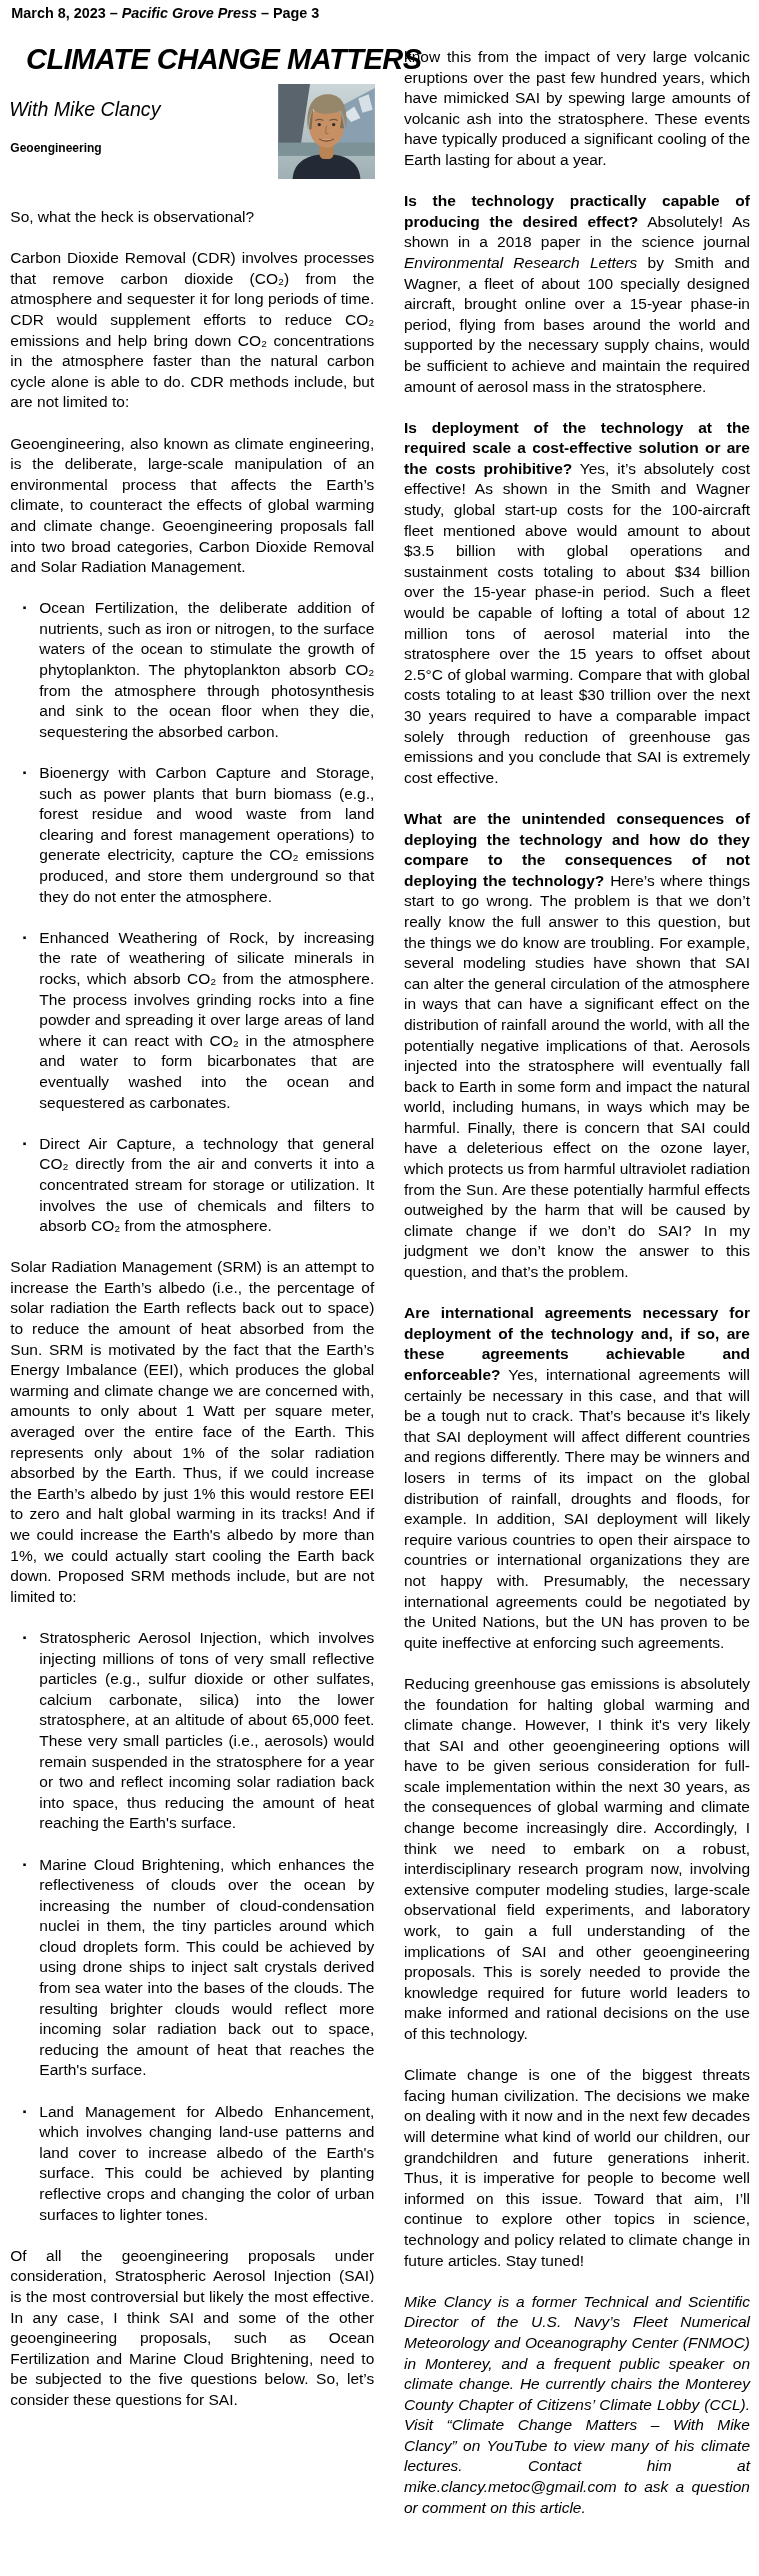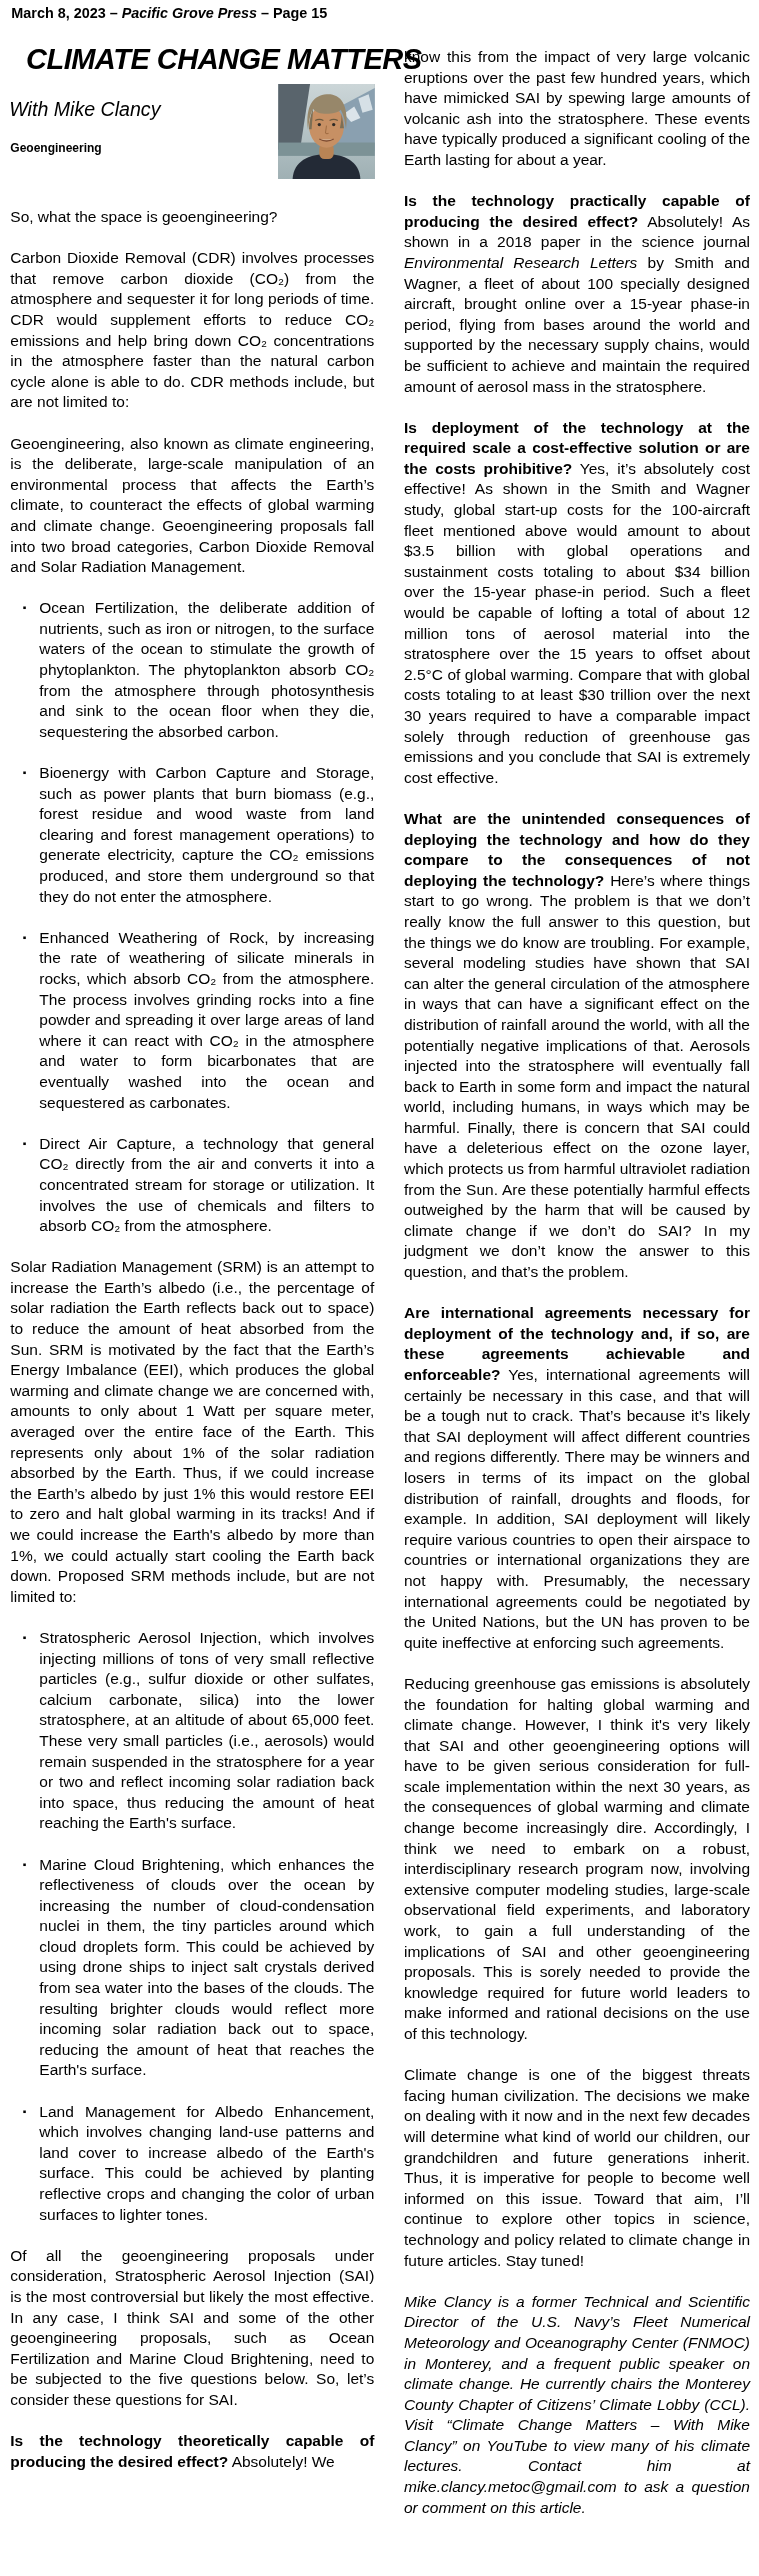--- a/index.html
+++ b/index.html
@@ -44,21 +44,21 @@
   }
   .btext{flex:1;text-align:justify;}
   .b{font-weight:bold;text-align:right;}
   .i{font-style:italic;}
 </style>
 </head>
 <body>
 
 <div class="page">
 
-  <div class="dateline"><span class="b">March 8, 2023 – </span><span class="b i">Pacific Grove Press</span><span class="b"> – Page 15</span></div>
+  <div class="dateline"><span class="b">March 8, 2023 – </span><span class="b i">Pacific Grove Press</span><span class="b"> – Page 3</span></div>
 
   <h1 class="title">CLIMATE CHANGE MATTERS</h1>
 
   <div class="byline">With Mike Clancy</div>
 
   <div class="kicker">Geoengineering</div>
 
   <div class="photo">
     <svg viewBox="0 0 188 185" xmlns="http://www.w3.org/2000/svg">
       <defs>
@@ -83,21 +83,21 @@
       <circle cx="108" cy="79" r="3.2" fill="#2e2a26"></circle>
       <path d="M72,71 Q80,67 88,71" stroke="#6b5a40" stroke-width="2.5" fill="none"></path>
       <path d="M100,71 Q108,67 116,71" stroke="#6b5a40" stroke-width="2.5" fill="none"></path>
       <path d="M94,81 L92,95 Q94,98 98,96" stroke="#a06c42" stroke-width="2" fill="none"></path>
       <path d="M80,107 Q94,115 108,107" stroke="#7c4a30" stroke-width="2.5" fill="none"></path>
       <path d="M82,107 Q94,112 106,107" fill="#d9c5b2" opacity="0.5"></path>
     </svg>
   </div>
 
   <div class="col col-left">
-      <p class="para"><span>So, what the space is geoengineering?</span></p>
+      <p class="para"><span>So, what the heck is observational?</span></p>
       <p class="para"><span>Carbon Dioxide Removal (CDR) involves processes that remove carbon dioxide (CO₂) from the atmosphere and sequester it for long periods of time.  CDR would supplement efforts to reduce CO₂ emissions and help bring down CO₂ concentrations in the atmosphere faster than the natural carbon cycle alone is able to do.  CDR methods include, but are not limited to:</span></p>
       <p class="para"><span>Geoengineering, also known as climate engineering, is the deliberate, large-scale manipulation of an environmental process that affects the Earth’s climate, to counteract the effects of global warming and climate change.  Geoengineering proposals fall into two broad categories, Carbon Dioxide Removal and Solar Radiation Management.</span></p>
       <div class="bullet">
         <span class="marker">▪</span>
         <div class="btext"><span>Ocean Fertilization, the deliberate addition of nutrients, such as iron or nitrogen, to the surface waters of the ocean to stimulate the growth of phytoplankton. The phytoplankton absorb CO₂ from the atmosphere through photosynthesis and sink to the ocean floor when they die, sequestering the absorbed carbon.</span></div>
       </div>
       <div class="bullet">
         <span class="marker">▪</span>
         <div class="btext"><span>Bioenergy with Carbon Capture and Storage, such as power plants that burn biomass (e.g., forest residue and wood waste from land clearing and forest management operations) to generate electricity, capture the CO₂ emissions produced, and store them underground so that they do not enter the atmosphere.</span></div>
       </div>
@@ -116,21 +116,20 @@
       </div>
       <div class="bullet">
         <span class="marker">▪</span>
         <div class="btext"><span>Marine Cloud Brightening, which enhances the reflectiveness of clouds over the ocean by increasing the number of cloud-condensation nuclei in them, the tiny particles around which cloud droplets form. This could be achieved by using drone ships to inject salt crystals derived from sea water into the bases of the clouds. The resulting brighter clouds would reflect more incoming solar radiation back out to space, reducing the amount of heat that reaches the Earth's surface.</span></div>
       </div>
       <div class="bullet">
         <span class="marker">▪</span>
         <div class="btext"><span>Land Management for Albedo Enhancement, which involves changing land-use patterns and land cover to increase albedo of the Earth's surface. This could be achieved by planting reflective crops and changing the color of urban surfaces to lighter tones.</span></div>
       </div>
       <p class="para"><span>Of all the geoengineering proposals under consideration, Stratospheric Aerosol Injection (SAI) is the most controversial but likely the most effective.  In any case, I think SAI and some of the other geoengineering proposals, such as Ocean Fertilization and Marine Cloud Brightening, need to be subjected to the five questions below.  So, let’s consider these questions for SAI.</span></p>
-      <p class="para"><span class="b">Is the technology theoretically capable of producing the desired effect?</span><span>  Absolutely!  We</span></p>
     </div>
 
   <div class="col col-right">
       <p class="para"><span>know this from the impact of very large volcanic eruptions over the past few hundred years, which have mimicked SAI by spewing large amounts of volcanic ash into the stratosphere.  These events have typically produced a significant cooling of the Earth lasting for about a year.</span></p>
       <p class="para"><span class="b">Is the technology practically capable of producing the desired effect?</span><span>  Absolutely!  As shown in a 2018 paper in the science journal </span><span class="i">Environmental Research Letters</span><span> by Smith and Wagner, a fleet of about 100 specially designed aircraft, brought online over a 15-year phase-in period, flying from bases around the world and supported by the necessary supply chains, would be sufficient to achieve and maintain the required amount of aerosol mass in the stratosphere.</span></p>
       <p class="para"><span class="b">Is deployment of the technology at the required scale a cost-effective solution or are the costs prohibitive?</span><span>  Yes, it’s absolutely cost effective!  As shown in the Smith and Wagner study, global start-up costs for the 100-aircraft fleet mentioned above would amount to about $3.5 billion with global operations and sustainment costs totaling to about $34 billion over the 15-year phase-in period.  Such a fleet would be capable of lofting a total of about 12 million tons of aerosol material into the stratosphere over the 15 years to offset about 2.5°C of global warming.  Compare that with global costs totaling to at least $30 trillion over the next 30 years required to have a comparable impact solely through reduction of greenhouse gas emissions and you conclude that SAI is extremely cost effective.</span></p>
       <p class="para"><span class="b">What are the unintended consequences of deploying the technology and how do they compare to the consequences of not deploying the technology?</span><span>  Here’s where things start to go wrong.  The problem is that we don’t really know the full answer to this question, but the things we do know are troubling.  For example, several modeling studies have shown that SAI can alter the general circulation of the atmosphere in ways that can have a significant effect on the distribution of rainfall around the world, with all the potentially negative implications of that.  Aerosols injected into the stratosphere will eventually fall back to Earth in some form and impact the natural world, including humans, in ways which may be harmful.  Finally, there is concern that SAI could have a deleterious effect on the ozone layer, which protects us from harmful ultraviolet radiation from the Sun.  Are these potentially harmful effects outweighed by the harm that will be caused by climate change if we don’t do SAI?  In my judgment we don’t know the answer to this question, and that’s the problem.</span></p>
       <p class="para"><span class="b">Are international agreements necessary for deployment of the technology and, if so, are these agreements achievable and enforceable?</span><span>  Yes, international agreements will certainly be necessary in this case, and that will be a tough nut to crack.  That’s because it’s likely that SAI deployment will affect different countries and regions differently.  There may be winners and losers in terms of its impact on the global distribution of rainfall, droughts and floods, for example.  In addition, SAI deployment will likely require various countries to open their airspace to countries or international organizations they are not happy with.  Presumably, the necessary international agreements could be negotiated by the United Nations, but the UN has proven to be quite ineffective at enforcing such agreements.</span></p>
       <p class="para"><span>Reducing greenhouse gas emissions is absolutely the foundation for halting global warming and climate change.  However, I think it's very likely that SAI and other geoengineering options will have to be given serious consideration for full-scale implementation within the next 30 years, as the consequences of global warming and climate change become increasingly dire.  Accordingly, I think we need to embark on a robust, interdisciplinary research program now, involving extensive computer modeling studies, large-scale observational field experiments, and laboratory work, to gain a full understanding of the implications of SAI and other geoengineering proposals.  This is sorely needed to provide the knowledge required for future world leaders to make informed and rational decisions on the use of this technology.</span></p>
       <p class="para"><span>Climate change is one of the biggest threats facing human civilization. The decisions we make on dealing with it now and in the next few decades will determine what kind of world our children, our grandchildren and future generations inherit.  Thus, it is imperative for people to become well informed on this issue.  Toward that aim, I’ll continue to explore other topics in science, technology and policy related to climate change in future articles.  Stay tuned!</span></p>

